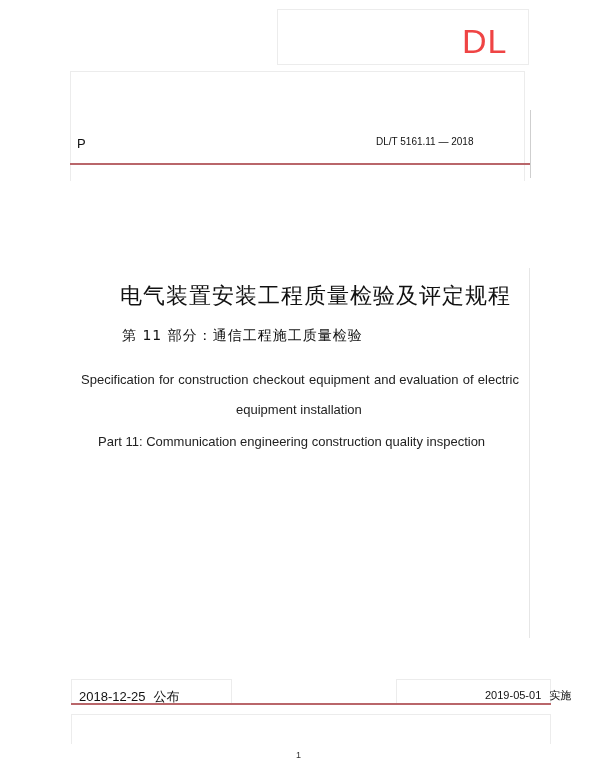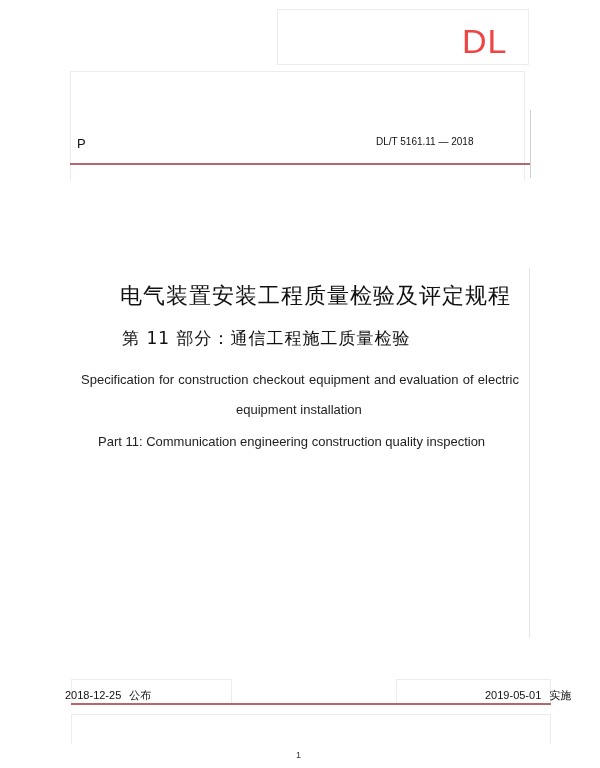--- a/index.html
+++ b/index.html
@@ -49,43 +49,43 @@
     }
     #title-cn-1 {
       left: 106px; top: 281px;
       font-size: 22px;
       letter-spacing: 1px;
       font-family: "DejaVu Sans", sans-serif;
       margin-left: 14px;
     }
     #title-cn-2 {
       left: 122px; top: 327px;
-      font-size: 17px;
+      font-size: 14px;
       letter-spacing: 1px;
       font-family: "DejaVu Sans", sans-serif;
     }
     .en-line {
       font-size: 13px;
       color: #222;
     }
     #title-en-1 {
       left: 81px; top: 372px;
       width: 438px;
       display: flex;
       justify-content: space-between;
     }
     #title-en-2 {
       left: 236px; top: 402px;
     }
     #title-en-3 {
       left: 98px; top: 434px;
     }
     #publish-date {
-      left: 65px; top: 688px;
-      font-size: 11px;
+      left: 79px; top: 688px;
+      font-size: 13px;
     }
     #implement-date {
       left: 466px; top: 688px;
       font-size: 11px;
       margin-left: 19px;
     }
     #page-number {
       left: 296px; top: 750px;
       font-size: 9px;
       color: #333;

